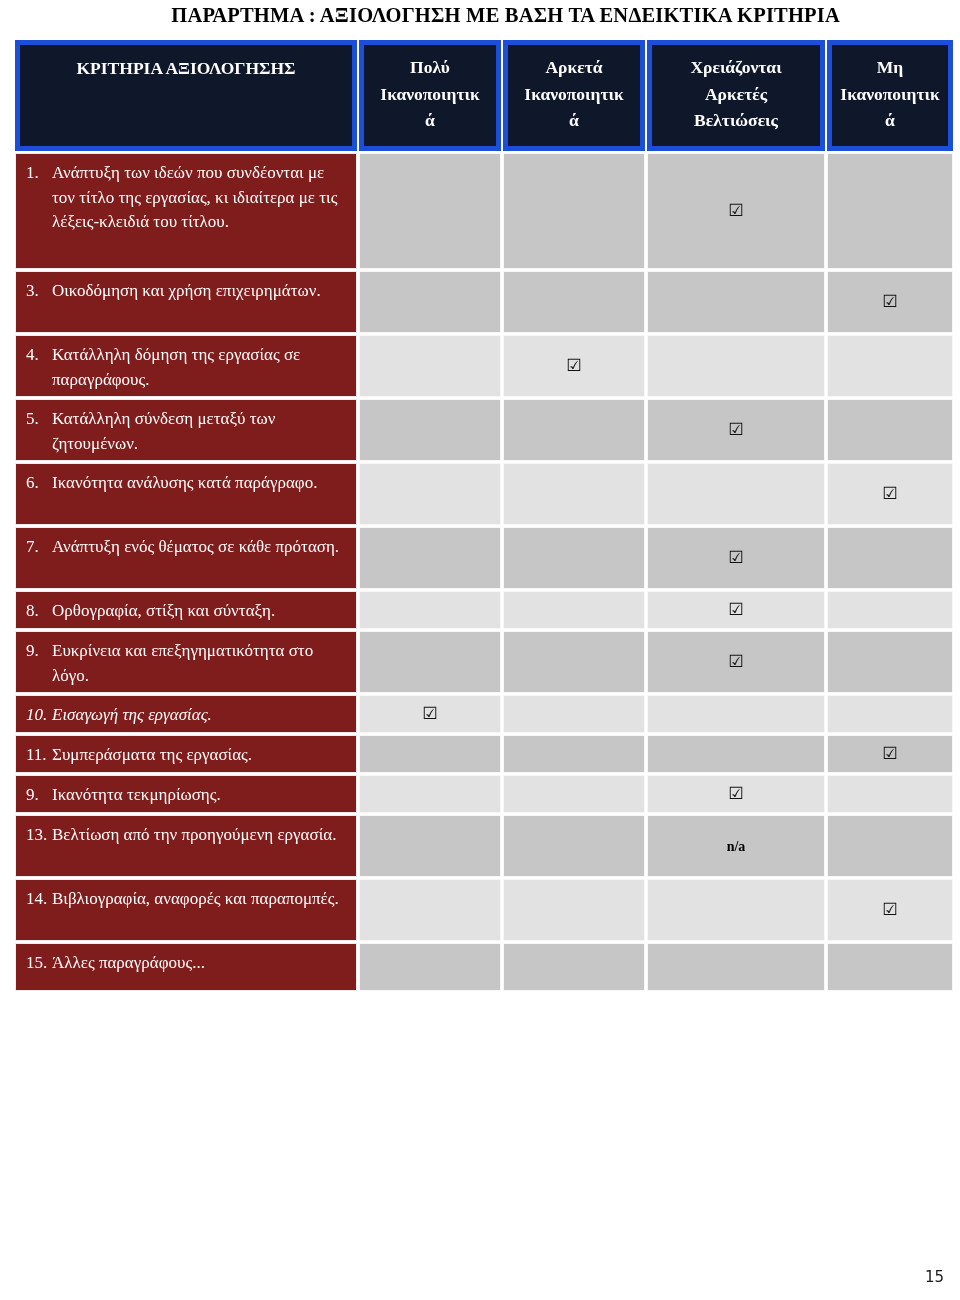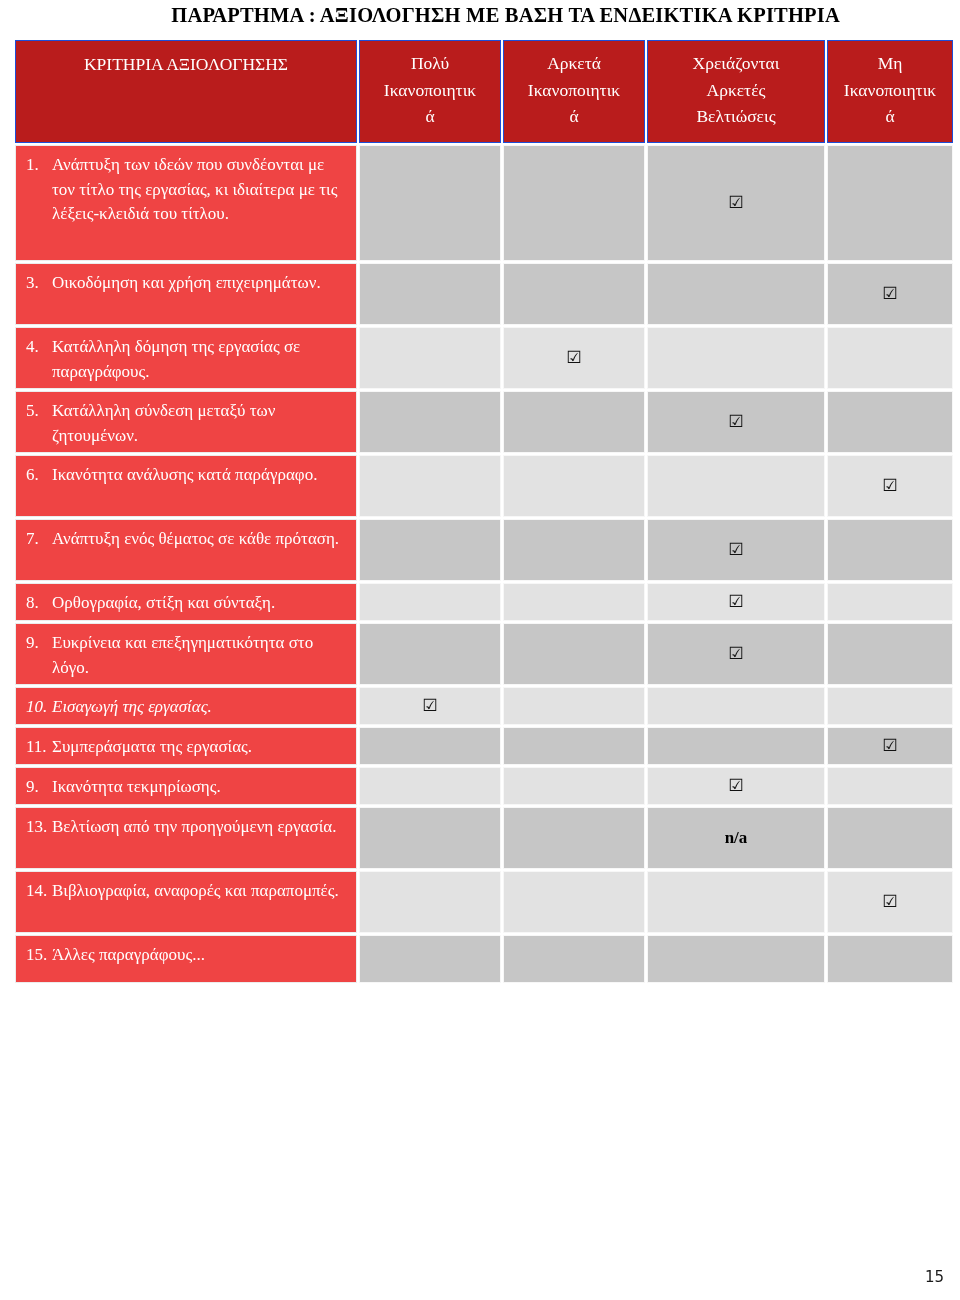--- a/index.html
+++ b/index.html
@@ -39,39 +39,39 @@
     border-spacing: 2px;
     table-layout: fixed;
   }
   .rubric-table col.c-crit { width: 342px; }
   .rubric-table col.c-col  { width: 142px; }
   .rubric-table col.c-wide { width: 178px; }
   .rubric-table col.c-last { width: 126px; }
 
   
   .rubric-table thead th {
-    background: #b91c1c;
+    background: #0f172a;
     color: #ffffff;
-    font-weight: normal;
+    font-weight: bold;
     font-size: 17.5px;
     line-height: 1.52;
     vertical-align: top;
     padding: 9px 6px 12px 6px;
     text-align: center;
-    border: 1px solid #1d4ed8;
+    border: 5px solid #1d4ed8;
   }
   .rubric-table thead th.crit-head {
     font-size: 17.5px;
     padding-top: 10px;
     text-align: center;
   }
 
   
   td.crit {
-    background: #ef4444;
+    background: #7f1d1d;
     color: #ffffff;
     font-size: 17px;
     line-height: 1.46;
     vertical-align: top;
     padding: 7px 8px 0 10px;
     border: 1px solid #ececec;
   }
   td.crit .num {
     display: inline-block;
     width: 26px;
@@ -98,21 +98,21 @@
   .chk {
     display: inline-block;
     font-family: "DejaVu Sans", sans-serif;
     font-size: 17px;
     line-height: 1;
     color: #111111;
   }
   .na {
     font-family: "Liberation Serif", serif;
     font-weight: bold;
-    font-size: 17px;
+    font-size: 14px;
     color: #000000;
   }
 
   
   tr.h1 td { height: 116px; }
   tr.h2 td { height: 62px; }
   tr.h3 td { height: 62px; }
   tr.h4 td { height: 62px; }
   tr.h5 td { height: 62px; }
   tr.h6 td { height: 62px; }

